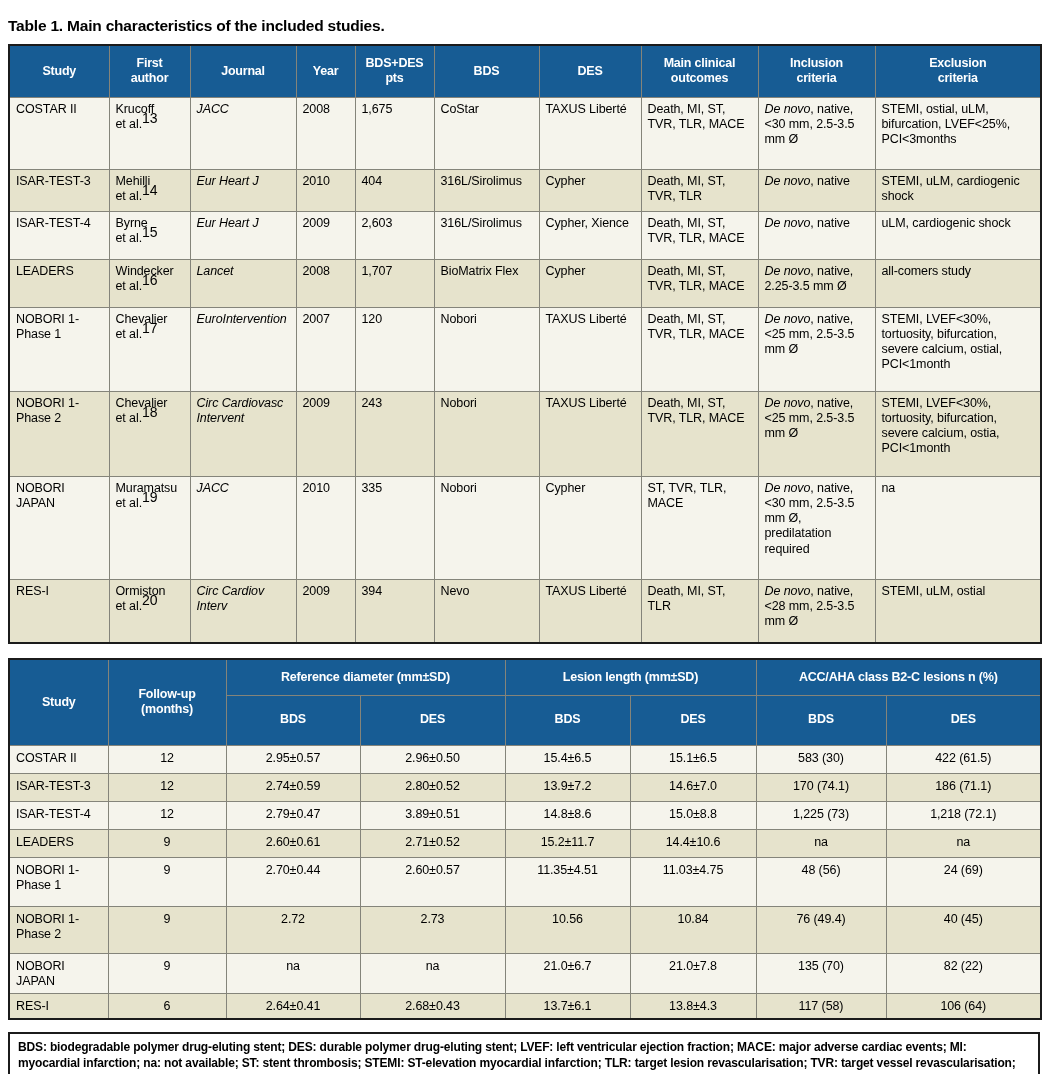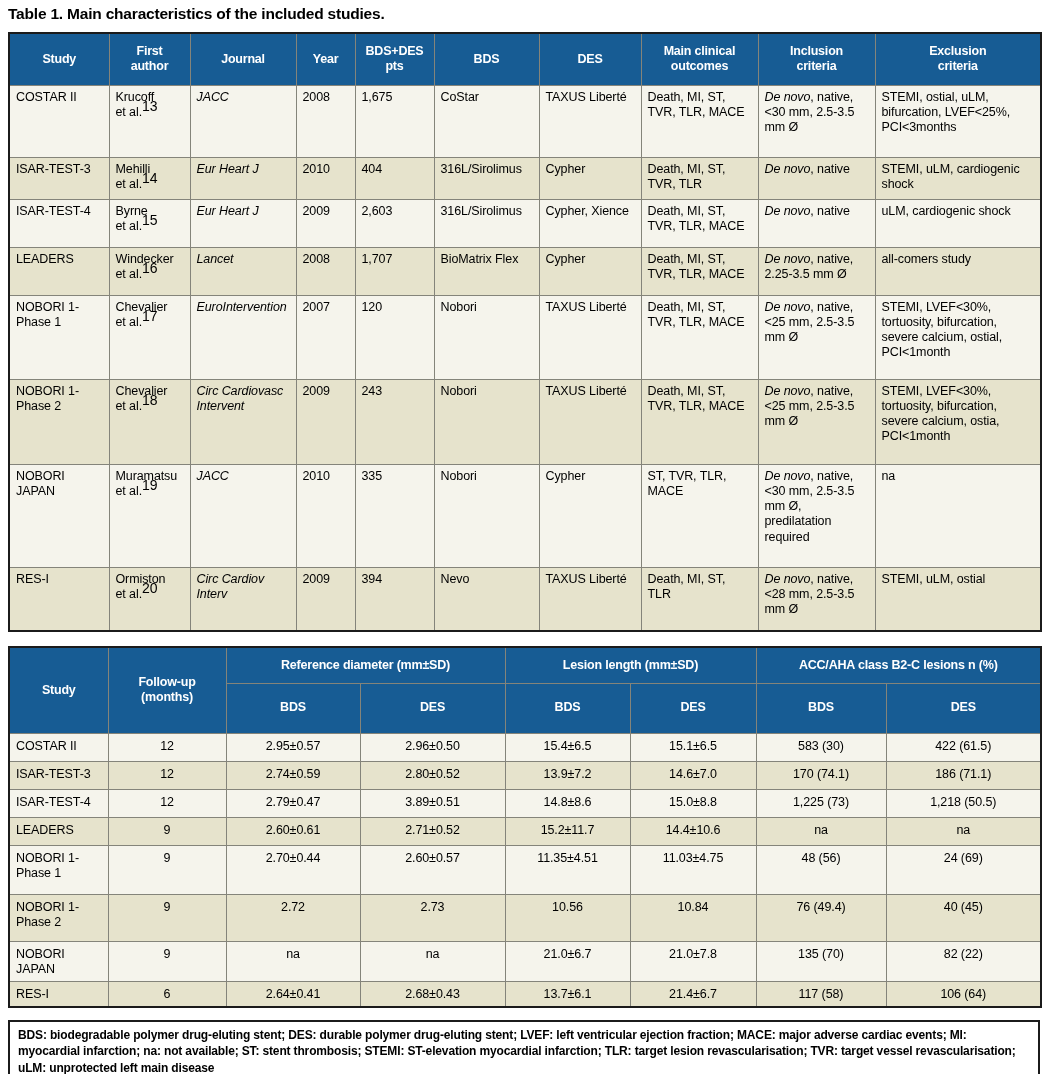--- a/index.html
+++ b/index.html
@@ -1,18 +1,18 @@
 <!DOCTYPE html>
 <html><head>
 <meta charset="utf-8">
 <style>
   html,body{margin:0;padding:0;background:#ffffff;color:#000;}
   body{width:1048px;font-family:"Liberation Sans","DejaVu Sans",sans-serif;}
   .wrap{padding:5px 8px 8px 8px;}
-  .title{font-weight:bold;font-size:15.5px;letter-spacing:-0.2px;margin:0 0 9px 0;}
+  .title{font-weight:bold;font-size:15.5px;letter-spacing:-0.2px;margin:12px 0 9px 0;}
   table{border-collapse:collapse;table-layout:fixed;width:1032px;border:2px solid #1b1b1b;}
   th,td{border:1px solid #84847a;padding:4px 6px;font-size:12.5px;line-height:1.22;overflow:hidden;}
   th{background:#175c94;color:#ffffff;font-weight:bold;text-align:center;vertical-align:middle;white-space:pre-line;letter-spacing:-0.2px;}
   td{vertical-align:top;letter-spacing:-0.1px;}
   tbody tr:nth-child(odd){background:#f5f4ec;}
   tbody tr:nth-child(even){background:#e6e3cc;}
   .pre{white-space:pre-line;}
   .i{font-style:italic;}
   .ctr{text-align:left;}
   sup{font-size:14px;line-height:0;}
@@ -268,21 +268,21 @@
     </tr>
 
     <tr>
       <td class="left pre">ISAR-TEST-4</td>
       <td>12</td>
       <td>2.79±0.47</td>
       <td>3.89±0.51</td>
       <td>14.8±8.6</td>
       <td>15.0±8.8</td>
       <td>1,225 (73)</td>
-      <td>1,218 (50.5)</td>
+      <td>1,218 (72.1)</td>
     </tr>
 
     <tr>
       <td class="left pre">LEADERS</td>
       <td>9</td>
       <td>2.60±0.61</td>
       <td>2.71±0.52</td>
       <td>15.2±11.7</td>
       <td>14.4±10.6</td>
       <td>na</td>
@@ -323,21 +323,21 @@
       <td>135 (70)</td>
       <td>82 (22)</td>
     </tr>
 
     <tr>
       <td class="left pre">RES-I</td>
       <td>6</td>
       <td>2.64±0.41</td>
       <td>2.68±0.43</td>
       <td>13.7±6.1</td>
-      <td>21.4±6.7</td>
+      <td>13.8±4.3</td>
       <td>117 (58)</td>
       <td>106 (64)</td>
     </tr>
   </tbody>
   </table>
 
   <div class="footnote">BDS: biodegradable polymer drug-eluting stent; DES: durable polymer drug-eluting stent; LVEF: left ventricular ejection fraction; MACE: major adverse cardiac events; MI: myocardial infarction; na: not available; ST: stent thrombosis; STEMI: ST-elevation myocardial infarction; TLR: target lesion revascularisation; TVR: target vessel revascularisation; uLM: unprotected left main disease</div>
 
 </div>
 

